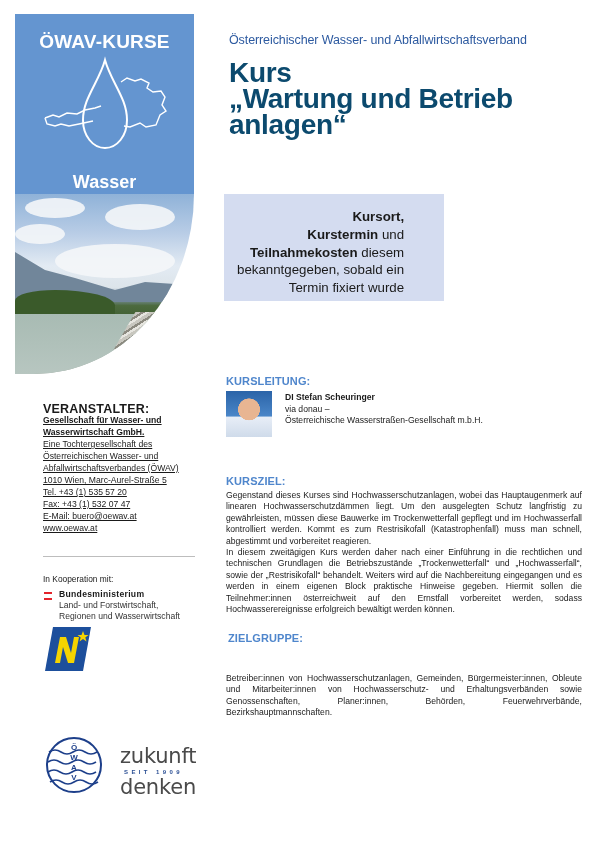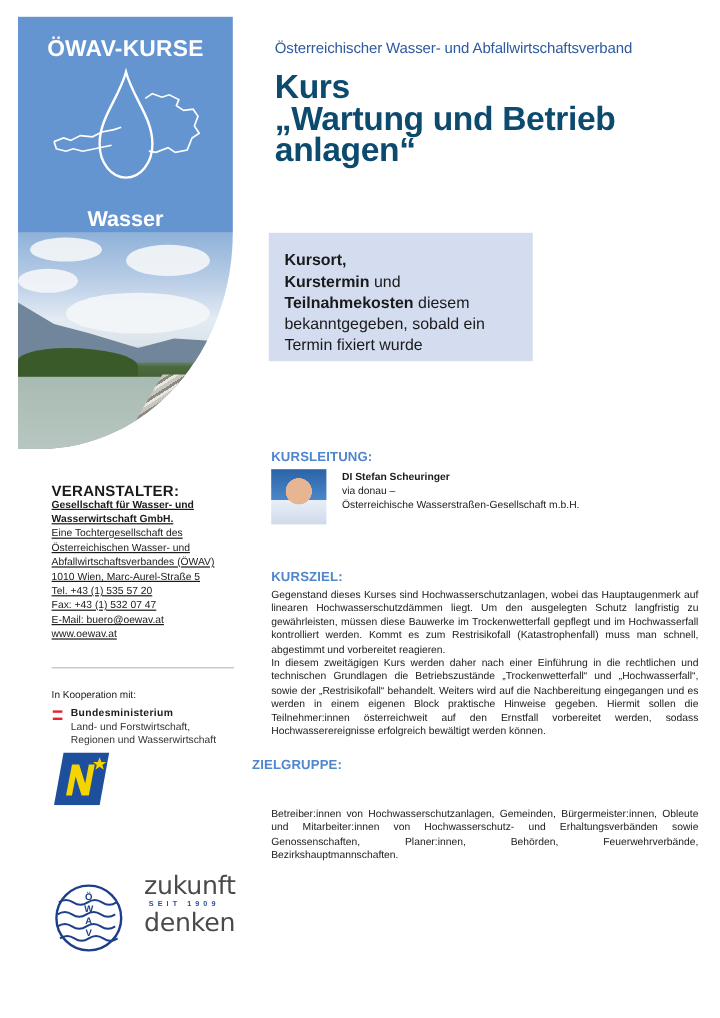--- a/index.html
+++ b/index.html
@@ -30,53 +30,53 @@
   .photo .trees { position: absolute; left: 0; top: 96px; width: 100px; height: 26px; background: #3a5a2a; border-radius: 40% 60% 0 0; }
   .photo .river { position: absolute; left: 0; top: 120px; width: 170px; height: 60px; background: linear-gradient(180deg,#a8bbb3,#b7c6c0); }
   .photo .rocks { position: absolute; left: 80px; top: 118px; width: 110px; height: 70px; background: repeating-linear-gradient(135deg,#c8c7bf 0 4px,#8c8a80 4px 7px,#e6e5df 7px 10px); transform: skewX(-30deg); transform-origin: bottom left; }
 
   
   .org-name { left: 229px; top: 33px; font-size: 12.5px; color: #2d5aa0; letter-spacing: -0.1px; }
   .course-title { left: 229px; top: 60px; font-size: 28px; line-height: 26px; color: #0c4a6e; font-weight: bold; letter-spacing: -0.3px; }
   .course-title div { white-space: nowrap; }
 
   .info-box {
-    left: 224px; top: 194px; width: 220px; height: 107px; background: #d4dcf0;
+    left: 224px; top: 194px; width: 220px; height: 107px; background: #d4dcf0; text-align: right;
   }
   .info-text { position: absolute; left: 13px; top: 14px; font-size: 13.3px; line-height: 17.8px; color: #1a1a1a; }
   .info-text b { font-weight: bold; }
 
   
   .veranst-h { left: 43px; top: 402px; font-size: 12.5px; font-weight: bold; letter-spacing: 0.2px; }
   .contact { left: 43px; top: 414px; font-size: 8.6px; line-height: 12px; color: #1a1a1a; text-decoration: underline; }
   .contact .b { font-weight: bold; }
   .divider { left: 43px; top: 556px; width: 152px; height: 1px; background: #bdbdbd; }
   .koop { left: 43px; top: 574px; font-size: 8.4px; }
   .bm-flag { left: 44px; top: 592px; width: 8px; height: 7px; }
   .bm-flag span { display: block; height: 2px; margin-bottom: 1px; }
   .bm { left: 59px; top: 589px; font-size: 8.6px; line-height: 11px; color: #333; }
   .bm .t { font-weight: bold; color: #1a1a1a; letter-spacing: 0.3px; }
   .noe-logo { left: 45px; top: 627px; width: 46px; height: 44px; }
 
   .oewav-logo { left: 45px; top: 736px; width: 58px; height: 58px; }
-  .zd { left: 120px; top: 728px; color: #4a4a4a; }
+  .zd { left: 120px; top: 746px; color: #4a4a4a; }
   .zd .w { font-size: 21px; line-height: 21px; font-family: "DejaVu Sans", sans-serif; font-weight: normal; letter-spacing: -0.2px; }
   .zd .s { font-size: 6px; color: #2b4f94; letter-spacing: 3.4px; font-weight: bold; line-height: 9px; margin: 1px 0 0 4px; }
 
   
   .sec-h { font-size: 11px; font-weight: bold; color: #4f86cc; letter-spacing: 0.1px; }
   .h-leitung { left: 226px; top: 375px; }
   .portrait { left: 226px; top: 391px; width: 46px; height: 46px; background: radial-gradient(circle at 50% 40%, #e8b592 0 30%, transparent 31%), linear-gradient(180deg,#2b64a8 0%, #4a86c8 55%, #e8eef7 56%, #cfdbea 100%); overflow: hidden; }
   .person { left: 285px; top: 392px; font-size: 8.6px; line-height: 11.5px; }
   .person .n { font-weight: bold; }
   .h-ziel { left: 226px; top: 475px; }
   .body-text { font-size: 8.6px; line-height: 11.4px; text-align: justify; color: #1a1a1a; }
   .ziel-p1 { left: 226px; top: 490px; width: 356px; }
   .ziel-p2 { left: 226px; top: 547px; width: 356px; }
-  .h-gruppe { left: 210px; top: 632px; }
+  .h-gruppe { left: 228px; top: 632px; }
   .gruppe-p { left: 226px; top: 673px; width: 356px; }
 </style>
 </head>
 <body>
 
 <div class="abs brand-box">
   <div class="brand-title">ÖWAV-KURSE</div>
   <svg class="brand-logo" viewBox="0 0 140 100">
     <path d="M10,62 l8,-3 6,2 8,-4 10,1 8,-4 10,-2 6,-2 M10,62 l2,6 8,2 6,-2 8,2 10,-2 14,-3 M86,26 l6,-4 8,3 6,-2 8,4 -2,5 6,4 8,-1 4,6 -3,8 4,6 -6,4 -4,10 -10,2 -6,-4 -10,4 -6,-1" fill="none" stroke="#ffffff" stroke-width="1.4"></path>
     <path d="M70,4 C64,26 48,42 48,64 C48,80 58,92 70,92 C82,92 92,80 92,64 C92,42 76,26 70,4 Z" fill="none" stroke="#ffffff" stroke-width="2"></path>

